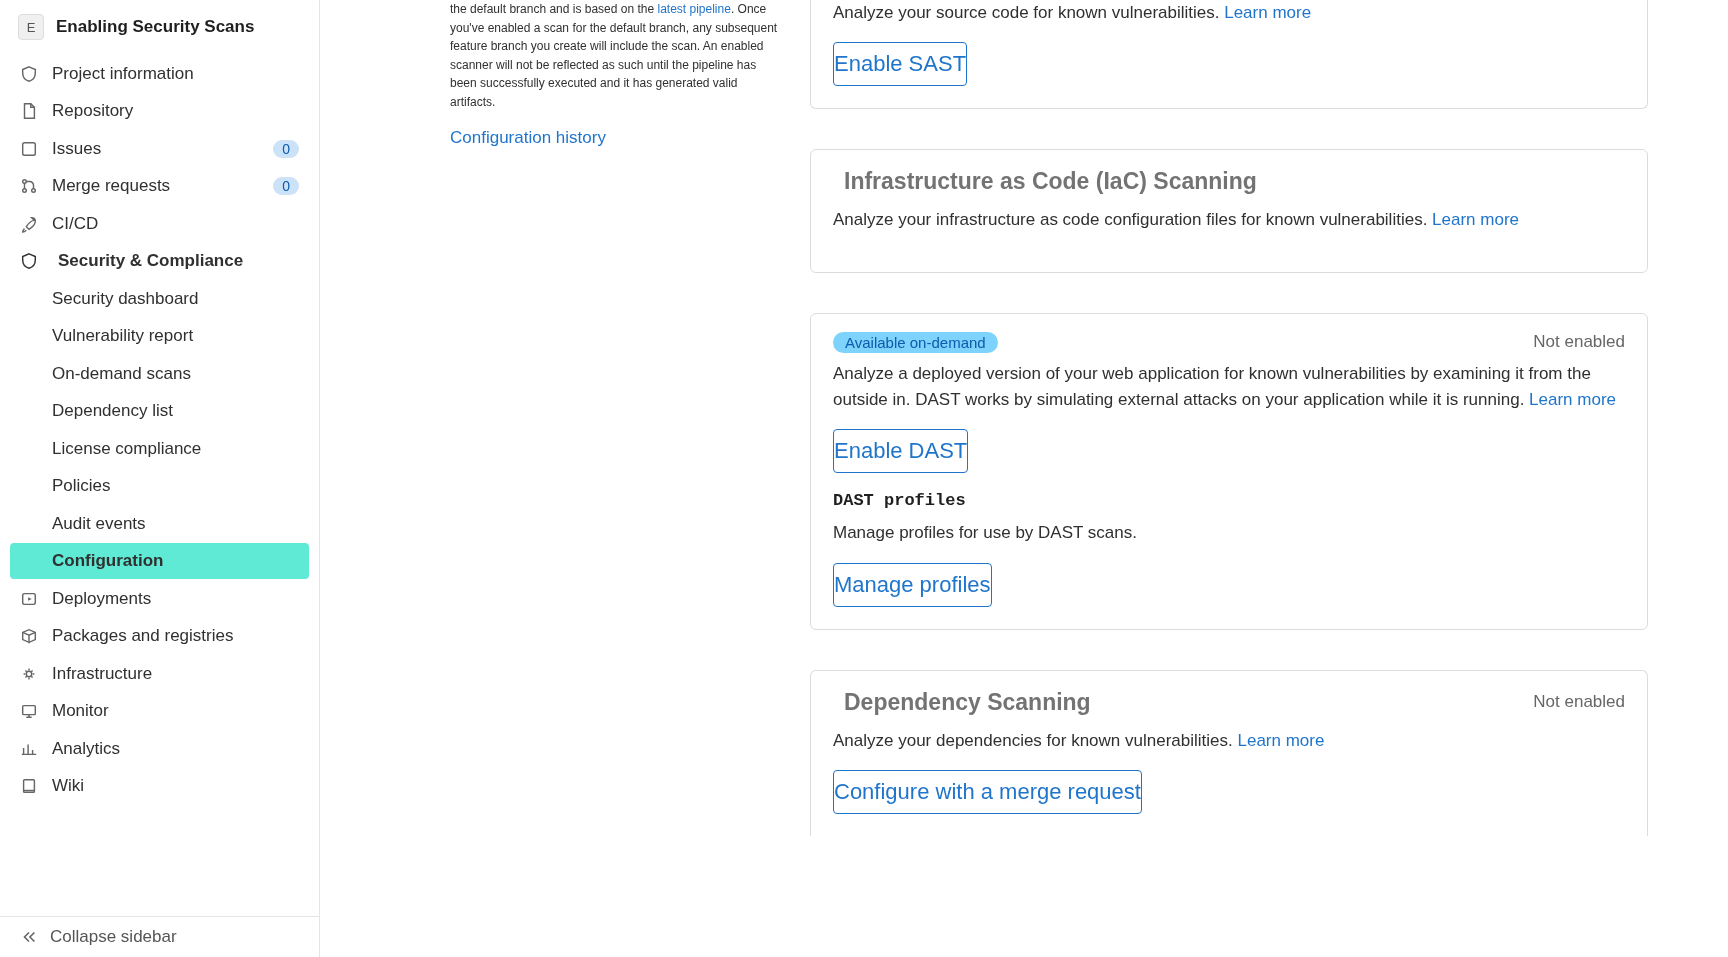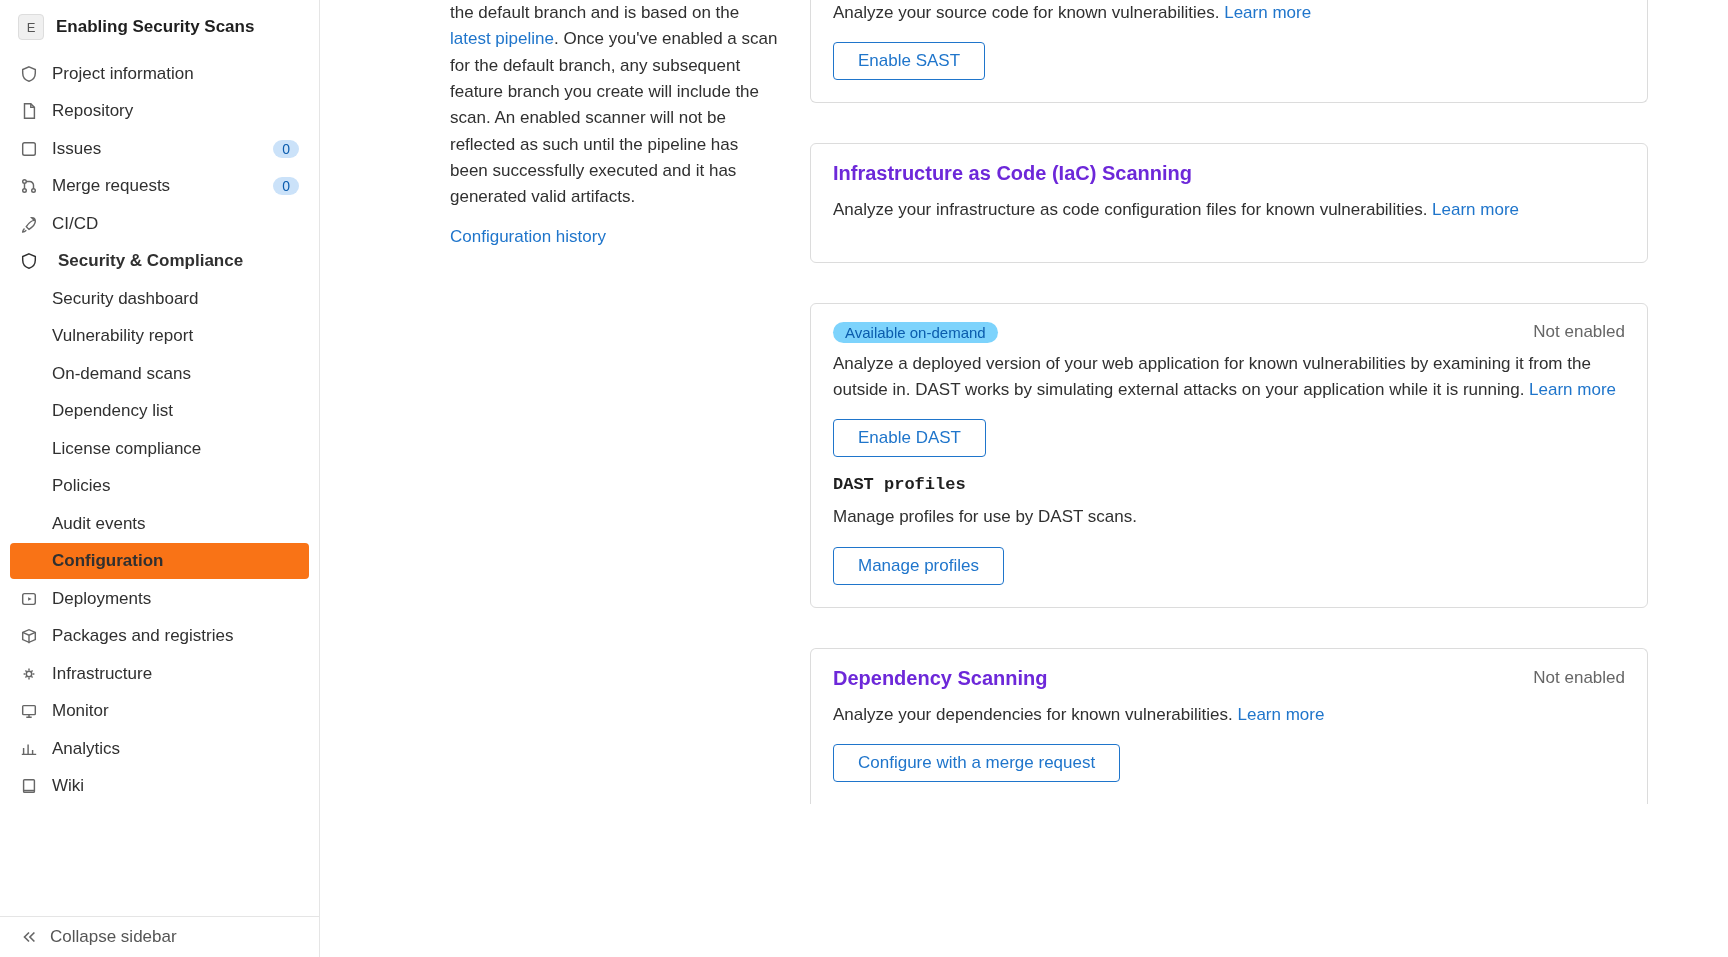--- a/index.html
+++ b/index.html
@@ -85,21 +85,21 @@
     display: flex;
     align-items: center;
     padding: 8px 10px 8px 42px;
     font-size: 17px;
     color: #303030;
     border-radius: 4px;
     cursor: pointer;
     margin: 1.5px 0;
   }
   .sub-item.active {
-    background: #f97316;
+    background: #5eead4;
     font-weight: 600;
     text-align: center;
   }
   .collapse-bar {
     border-top: 1px solid #e5e5e5;
     display: flex;
     align-items: center;
     gap: 12px;
     padding: 10px 20px;
     font-size: 17px;
@@ -114,21 +114,21 @@
     padding: 0 80px 0 130px;
     overflow: hidden;
     height: 100%;
   }
   .intro-col {
     width: 360px;
     padding-top: 0;
     padding-right: 30px;
   }
   .intro-text {
-    font-size: 17px;
+    font-size: 12px;
     line-height: 1.55;
     color: #303030;
   }
   .intro-text a, .link { color: #1f75cb; text-decoration: none; cursor: pointer; }
   .config-history {
     margin-top: 16px;
     font-size: 17px;
   }
 
   .cards-col {
@@ -154,45 +154,46 @@
     color: #0b5cad;
     font-size: 15px;
     border-radius: 12px;
     padding: 2px 12px;
   }
   .status-right {
     color: #666;
     font-size: 17px;
   }
   .card h2 {
-    font-size: 20px;
+    font-size: 23px;
     font-weight: 600;
-    color: #6d28d9;
+    color: #737373;
     margin-bottom: 12px;
+    margin-left: 11px;
   }
   .card p {
     font-size: 17px;
     line-height: 1.55;
     color: #303030;
     margin-bottom: 16px;
   }
   .card .sub-h {
     font-size: 17px;
     font-weight: 600;
     color: #1f1f1f;
     margin: 18px 0 10px 0;
     font-family: Liberation Mono, monospace;
   }
   .btn {
     display: inline-block;
     border: 1px solid #1f75cb;
     color: #1f75cb;
     background: #fff;
-    font-size: 17px;
-    padding: 8px 24px;
+    font-size: 22px;
+    padding: 8px 0;
     border-radius: 4px;
     cursor: pointer;
   }
   .card.first {
     border-top: none;
     border-top-left-radius: 0;
     border-top-right-radius: 0;
     padding-top: 0;
   }
   .card.last {

